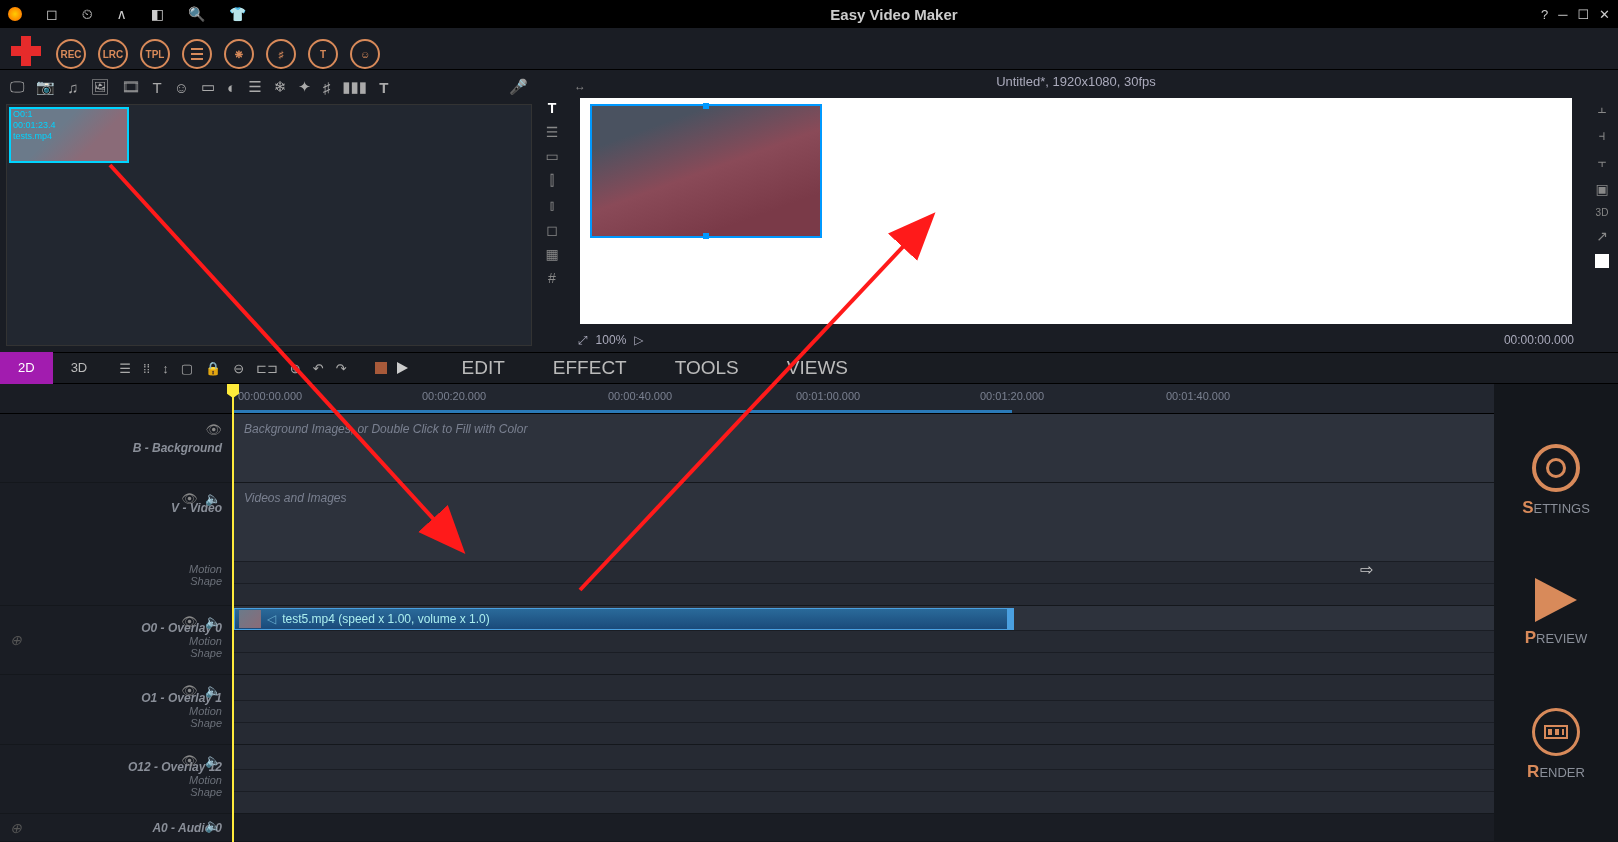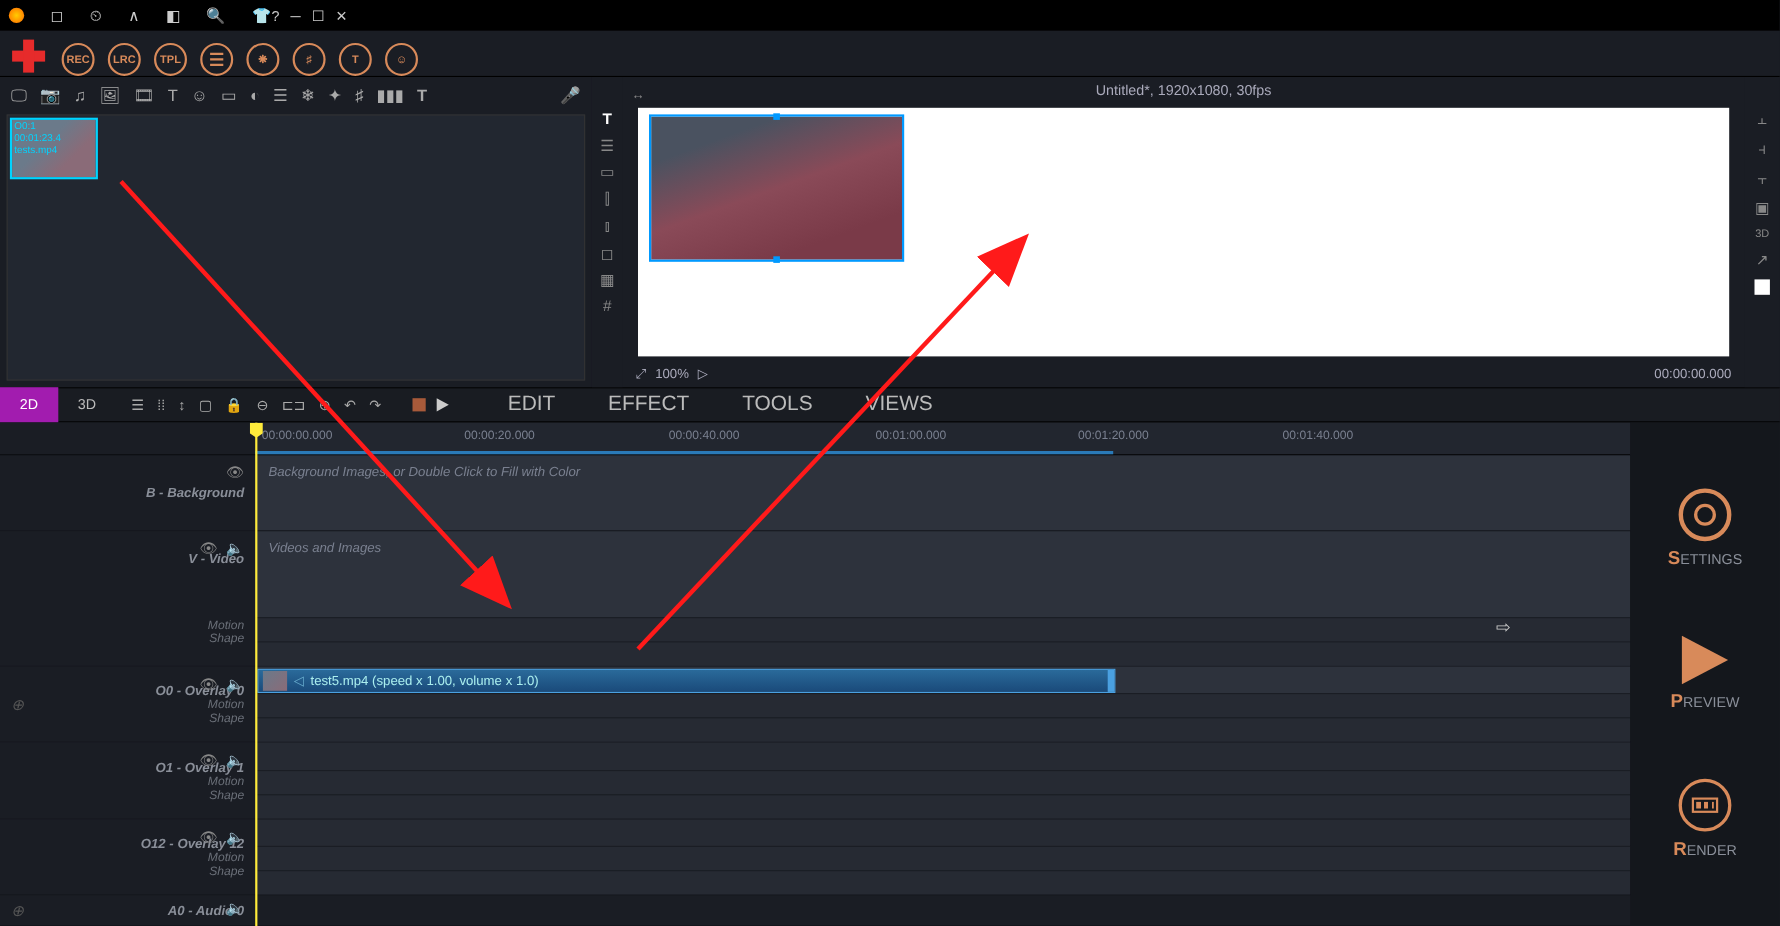--- a/index.html
+++ b/index.html
@@ -18,21 +18,21 @@
 .plus-btn::before { width:30px; height:10px; top:13px; left:3px; }
 .plus-btn::after { width:10px; height:30px; top:3px; left:13px; }
 .circ-btn { width:30px; height:30px; border:2px solid #d88a5a; border-radius:50%; display:flex; align-items:center; justify-content:center; color:#d88a5a; font-size:10px; font-weight:bold; cursor:pointer; }
 .circ-btn svg { width:16px; height:16px; stroke:#d88a5a; fill:none; stroke-width:2; }
 
 .main-row { display:flex; height:282px; }
 .media-panel { width:538px; background:#1a1d24; display:flex; flex-direction:column; }
 .media-toolbar { height:34px; display:flex; align-items:center; gap:12px; padding:0 10px; color:#aaa; font-size:15px; }
 .media-toolbar span { cursor:pointer; }
 .media-content { flex:1; border:1px solid #333; margin:0 6px 6px 6px; position:relative; background:#222730; }
-.thumb { position:absolute; top:2px; left:2px; width:80px; height:56px; border:2px solid #00d4ff; background:linear-gradient(135deg,#6b7a8a 40%,#8a6b78 70%); }
+.thumb { position:absolute; top:2px; left:2px; width:120px; height:56px; border:2px solid #00d4ff; background:linear-gradient(135deg,#6b7a8a 40%,#8a6b78 70%); }
 .thumb .tlabel { position:absolute; top:0; left:2px; font-size:9px; color:#00d4ff; line-height:11px; }
 
 .preview-panel { flex:1; background:#1a1d24; display:flex; }
 .preview-left-tools { width:28px; background:#1a1d24; display:flex; flex-direction:column; gap:8px; padding-top:30px; align-items:center; }
 .preview-left-tools span, .preview-right-tools span { color:#888; font-size:14px; cursor:pointer; }
 .preview-center { flex:1; display:flex; flex-direction:column; position:relative; }
 .preview-header { height:24px; text-align:center; color:#aab; font-size:13px; line-height:24px; }
 .preview-header .handle { position:absolute; left:8px; top:4px; color:#888; font-size:12px; }
 .preview-canvas { flex:1; margin:4px 14px; background:#fff; position:relative; }
 .preview-img { position:absolute; top:6px; left:10px; width:232px; height:134px; border:2px solid #0099ff; background:linear-gradient(160deg,#4a5260 20%,#8a4a58 50%,#7a3a48 80%); }
@@ -73,21 +73,21 @@
 .track-head .add { position:absolute; left:10px; top:50%; transform:translateY(-50%); color:#555; font-size:14px; }
 .track-body { flex:1; background:#2d323c; position:relative; }
 .track-body.dark { background:#262a33; }
 .track-hint { position:absolute; left:12px; top:8px; font-size:12px; font-style:italic; color:#7a8090; }
 .subtrack { height:22px; background:#262a33; border-top:1px solid #1a1d24; }
 
 .clip { position:absolute; top:2px; left:2px; height:22px; background:linear-gradient(#2a6a9a,#1a4a7a); border:1px solid #4aa0e0; display:flex; align-items:center; padding-left:4px; gap:6px; font-size:12px; color:#aee; }
 .clip .cthumb { width:22px; height:18px; background:linear-gradient(135deg,#6b7a8a,#8a6b78); }
 .clip .handle { position:absolute; right:0; top:0; bottom:0; width:6px; background:#4aa0e0; }
 
-.right-panel { width:136px; background:#14171c; display:flex; flex-direction:column; align-items:center; justify-content:space-around; padding:30px 0; }
+.right-panel { width:124px; background:#14171c; display:flex; flex-direction:column; align-items:center; justify-content:space-around; padding:30px 0; }
 .right-btn { display:flex; flex-direction:column; align-items:center; gap:6px; cursor:pointer; }
 .right-btn .label { color:#8a8f99; font-size:13px; }
 .right-btn .label b { color:#d88a5a; font-size:17px; font-weight:bold; }
 .gear-icon { width:48px; height:48px; border:4px solid #d88a5a; border-radius:50%; position:relative; }
 .gear-icon::before { content:''; position:absolute; inset:10px; border:3px solid #d88a5a; border-radius:50%; }
 .tri-icon { width:0; height:0; border-left:42px solid #d88a5a; border-top:22px solid transparent; border-bottom:22px solid transparent; }
 .render-icon { width:48px; height:48px; border:3px solid #d88a5a; border-radius:50%; display:flex; align-items:center; justify-content:center; }
 .render-icon .film { width:24px; height:14px; border:2px solid #d88a5a; position:relative; }
 .render-icon .film::before { content:''; position:absolute; inset:2px; background:repeating-linear-gradient(90deg,#d88a5a 0 4px,transparent 4px 7px); }
 .arrow-exp { position:absolute; left:1360px; top:560px; color:#ccc; font-size:16px; }
@@ -100,20 +100,21 @@
 <div class="titlebar">
   <div class="icons-left">
     <span class="app-logo"></span>
     <span>◻</span>
     <span>⏲</span>
     <span>∧</span>
     <span>◧</span>
     <span>🔍</span>
     <span>👕</span>
   </div>
+  <div class="app-title">Easy Video Maker</div>
   <div class="win-controls">
     <span>?</span>
     <span>─</span>
     <span>☐</span>
     <span>✕</span>
   </div>
 </div>
 
 <div class="toolbar-row1">
   <div class="plus-btn"></div>

